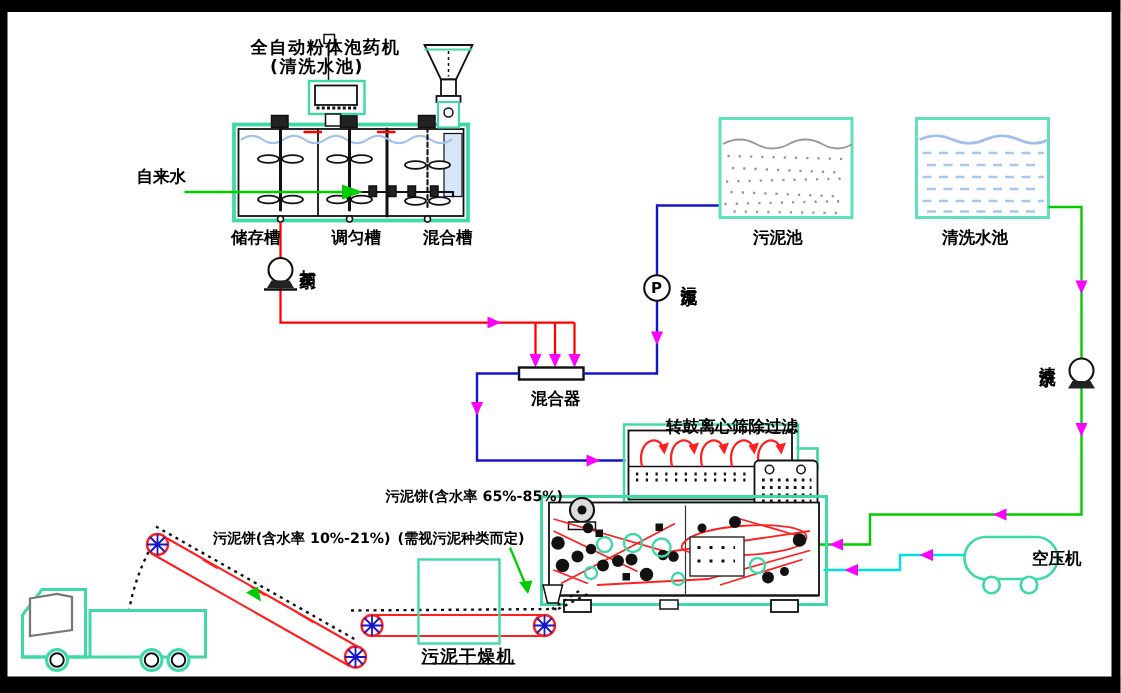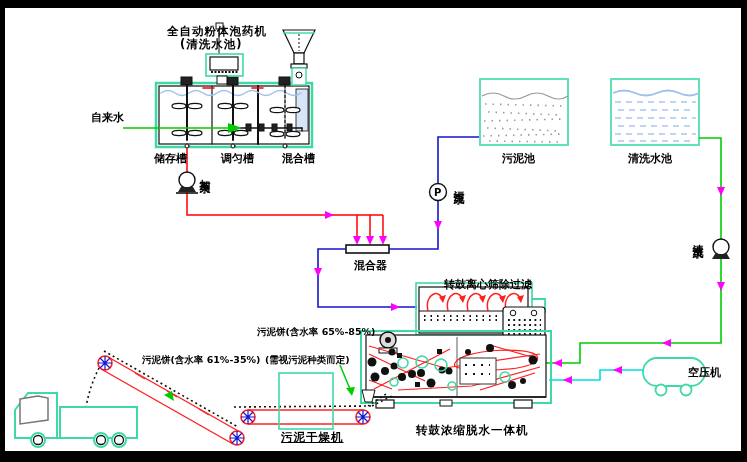--- a/index.html
+++ b/index.html
@@ -364,18 +364,17 @@
 <div class="lbl vert" style="left:198px;top:170px;">加药泵</div>
 <div class="lbl" style="left:354px;top:260px;">混合器</div>
 <div class="lbl pletter" style="left:434px;top:187px;">P</div>
 <div class="lbl vert" style="left:452px;top:181px;">污泥泵</div>
 <div class="lbl" style="left:502px;top:153px;">污泥池</div>
 <div class="lbl" style="left:628px;top:153px;">清洗水池</div>
 <div class="lbl vert" style="left:691px;top:235px;">清洗泵</div>
 <div class="lbl" style="left:444px;top:260px;margin-top:19px;">转鼓离心筛除过滤</div>
 <div class="lbl small" style="left:257px;top:327px;">污泥饼(含水率 65%-85%)</div>
 <div class="lbl small" style="left:265px;top:355px;">(需视污泥种类而定)</div>
-<div class="lbl small" style="left:142px;top:355px;">污泥饼(含水率 61%-35%)</div>
+<div class="lbl small" style="left:142px;top:355px;">污泥饼(含水率 10%-21%)</div>
 <div class="lbl big" style="left:281px;top:431px;text-decoration:underline;">污泥干燥机</div>
-<div class="lbl big" style="left:416px;top:424px;">转鼓浓缩脱水一体机</div>
 <div class="lbl" style="left:688px;top:367px;">空压机</div>
 
 </div>
 
 </body></html>

